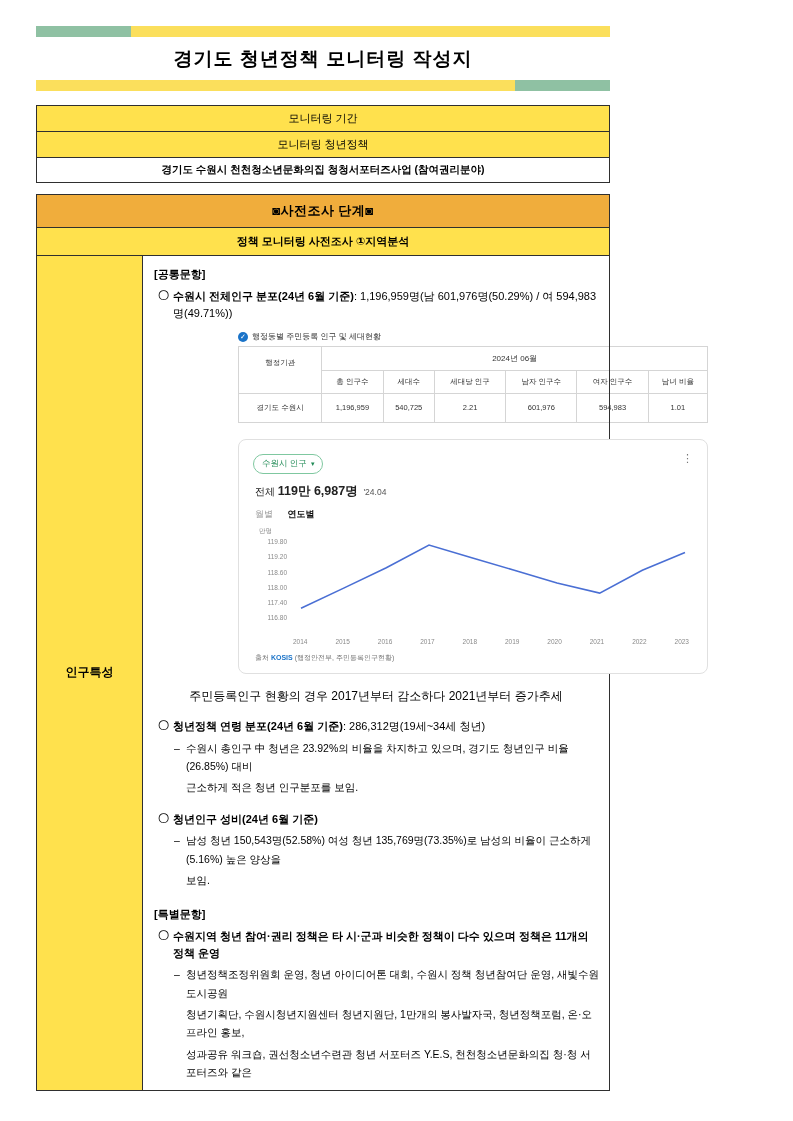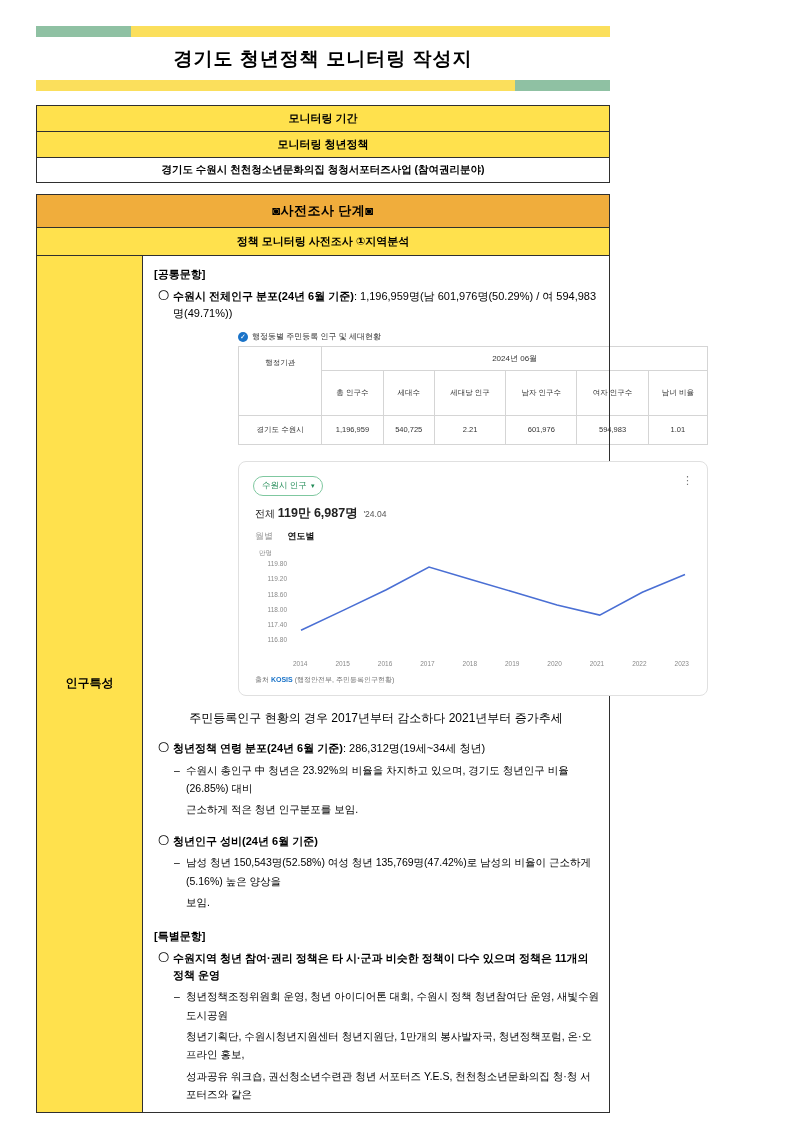--- a/index.html
+++ b/index.html
@@ -56,21 +56,21 @@
     table-layout: fixed;
   }
   .info-table td {
     border: 1px solid #2f2f2f;
     text-align: center;
     font-size: 10.5px;
     padding: 5px 0;
   }
   .info-table td.head {
     background: #ffe14d;
-    font-weight: bold;
+    font-weight: normal;
     font-size: 11px;
     padding: 5px 0;
   }
   .info-table td.value {
     font-size: 10.5px;
     padding: 5px 0;
   }
   .info-table td.value-bold {
     font-weight: bold;
     font-size: 10.5px;
@@ -189,21 +189,21 @@
   table.poptab {
     border-collapse: collapse;
     width: 100%;
     background: #fff;
   }
   table.poptab td, table.poptab th {
     border: 1px solid #d5d5d5;
     font-size: 7.5px;
     text-align: center;
     color: #333;
-    padding: 17px 2px;
+    padding: 6px 2px;
     font-weight: normal;
   }
   table.poptab th.month {
     font-size: 8px;
     padding: 6px 0;
   }
   table.poptab td.org {
     padding: 11px 2px;
   }
   table.poptab .rowv td { padding: 9px 2px; }
@@ -453,21 +453,21 @@
           <span class="mark"></span>
           <span class="txt">근소하게 적은 청년 인구분포를 보임.</span>
         </div>
 
         <div class="bullet-line" style="margin-top:14px">
           <span class="mark">〇</span>
           <span class="txt"><span>청년인구 성비(24년 6월 기준)</span><span class="norm"></span></span>
         </div>
         <div class="dash-line">
           <span class="mark">–</span>
-          <span class="txt">남성 청년 150,543명(52.58%) 여성 청년 135,769명(47.42%)로 남성의 비율이 근소하게(5.16%) 높은 양상을</span>
+          <span class="txt">남성 청년 150,543명(52.58%) 여성 청년 135,769명(73.35%)로 남성의 비율이 근소하게(5.16%) 높은 양상을</span>
         </div>
         <div class="dash-line">
           <span class="mark"></span>
           <span class="txt">보임.</span>
         </div>
 
         <div class="sec-head" style="margin-top:18px">[특별문항]</div>
 
         <div class="bullet-line">
           <span class="mark">〇</span>

